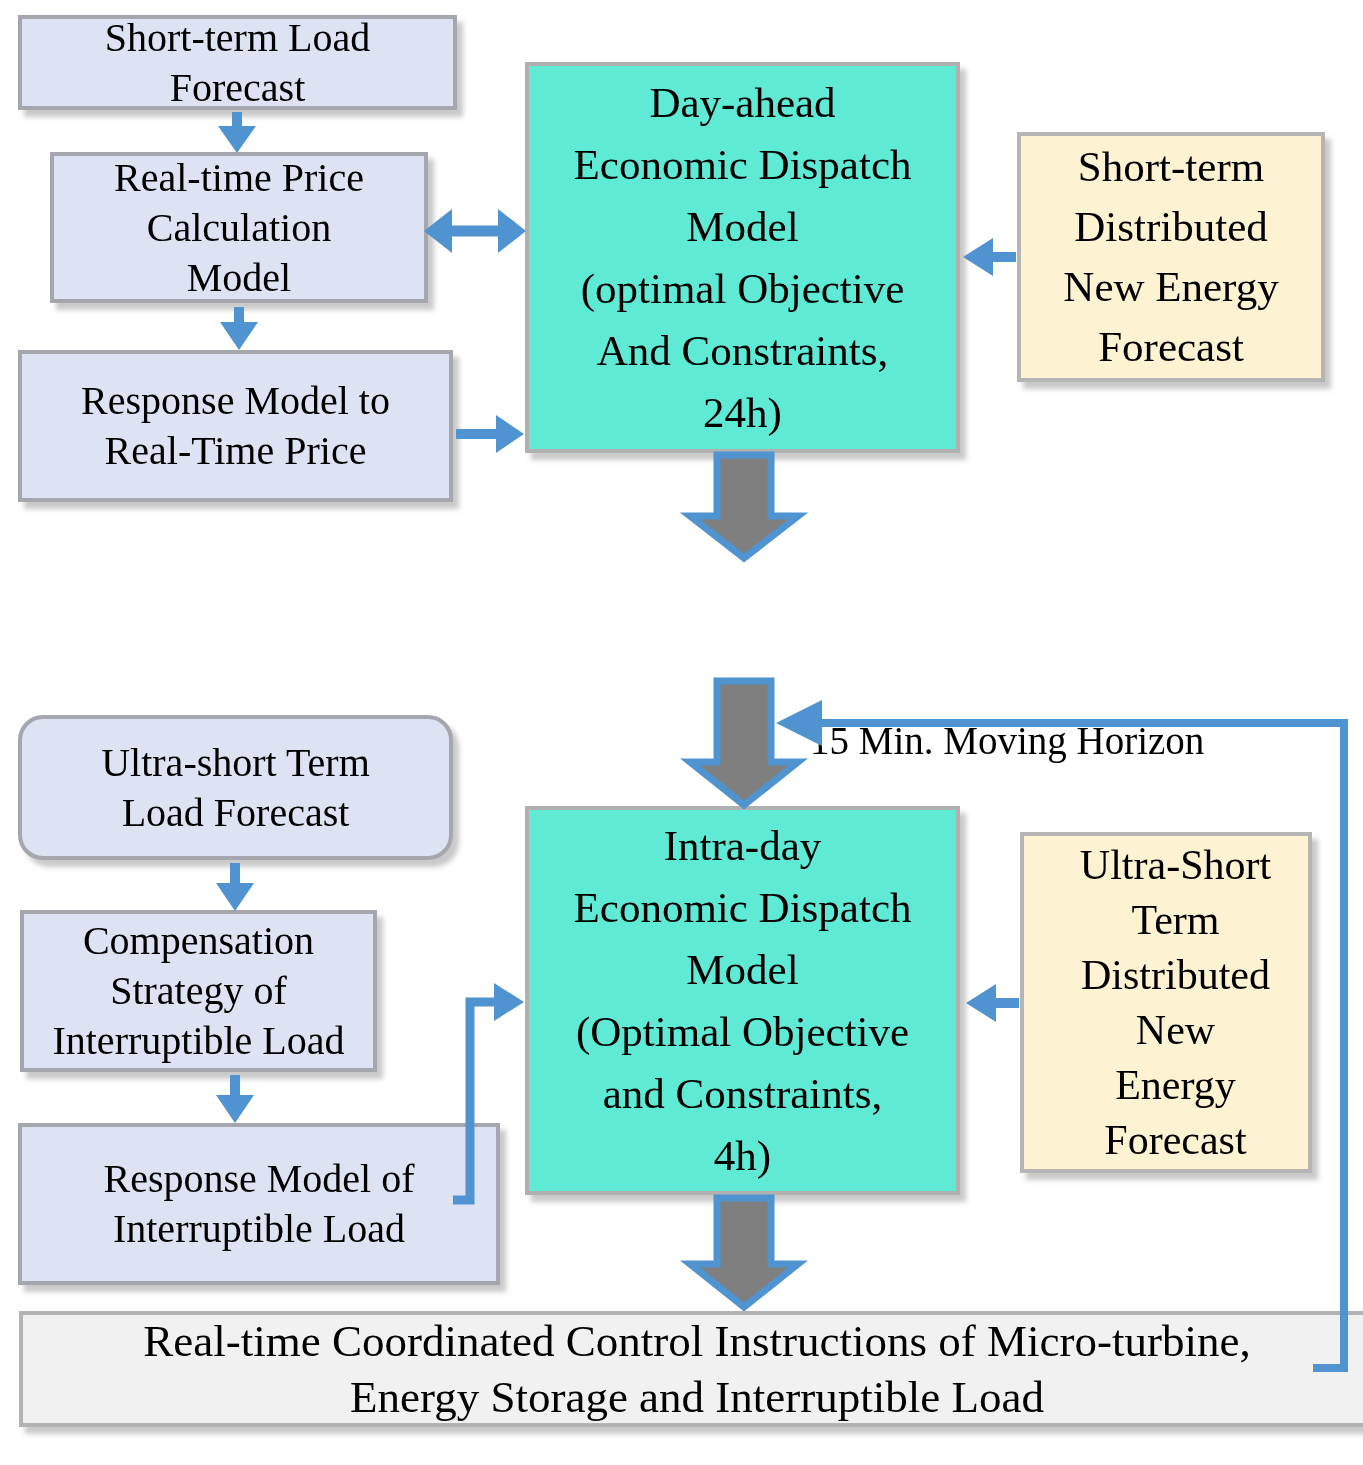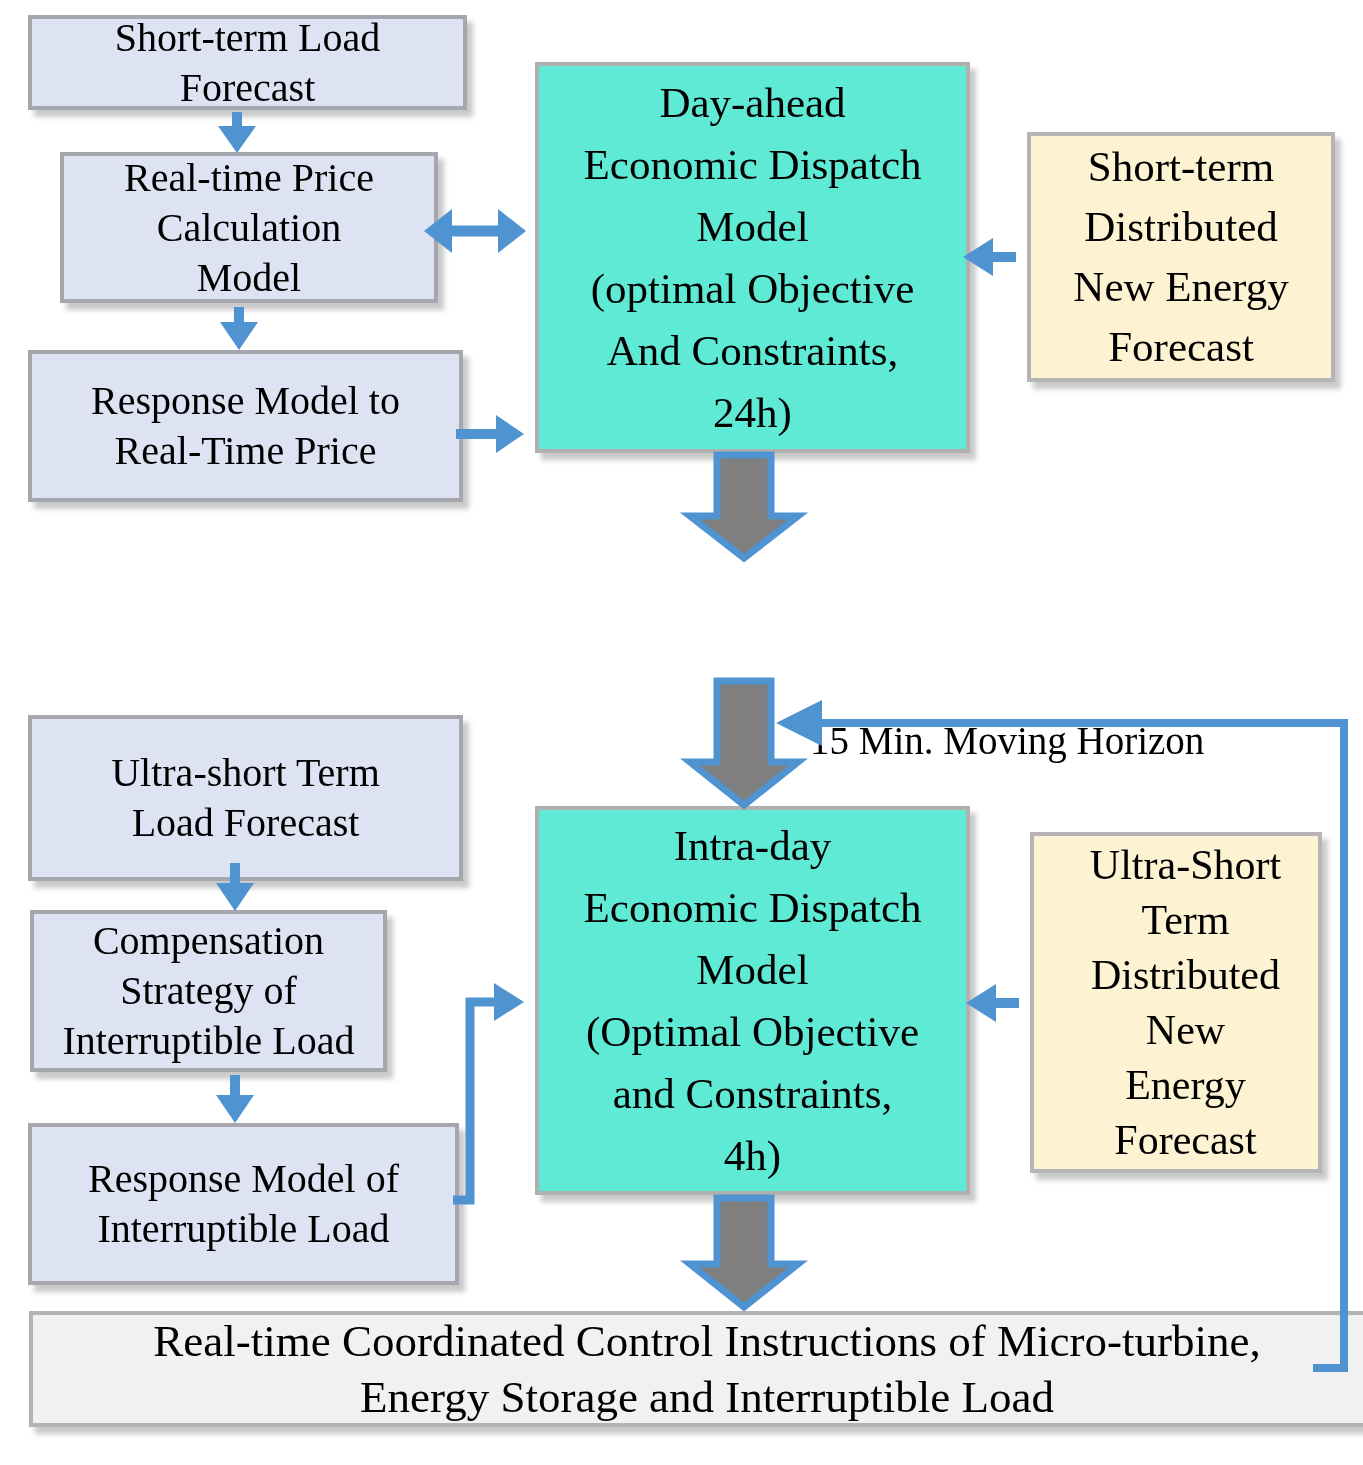--- a/index.html
+++ b/index.html
@@ -12,36 +12,35 @@
     overflow:hidden;
   }
   .box{
     position:absolute;
     box-sizing:border-box;
     display:flex;align-items:center;justify-content:center;
     text-align:center;
     white-space:pre-line;
     line-height:1.22;
     box-shadow:6px 7px 5px rgba(120,120,120,0.40);
-    margin-left:10px;
   }
   .lav{background:#dee3f3;border:4px solid #a6a6ae;font-size:40px;line-height:50px;}
   .blu{background:#5eead4;border:4px solid #b0b0b0;font-size:43px;line-height:62px;}
   .yel{background:#fdf2d2;border:4px solid #b5b5b5;font-size:43px;line-height:60px;}
   .band{background:#f1f1f1;border:4px solid #b3b3b3;font-size:45px;line-height:56px;}
   
   #box-stlf{left:18px;top:15px;width:439px;height:95px;}
   #box-rtpc{left:50px;top:152px;width:378px;height:151px;}
   #box-rmrtp{left:18px;top:350px;width:435px;height:152px;}
   #box-dayahead{left:525px;top:62px;width:435px;height:391px;}
   #box-stdnef{left:1017px;top:132px;width:308px;height:250px;}
   #band-coord{left:19px;top:560px;width:1294px;height:118px;}
-  #box-ustlf{left:18px;top:715px;width:435px;height:166px;}
+  #box-ustlf{left:18px;top:715px;width:435px;height:145px;border-radius:25px;}
   #box-comp{left:20px;top:910px;width:357px;height:162px;}
-  #box-rmil{left:18px;top:1123px;width:431px;height:162px;font-family:Liberation Serif, serif;}
+  #box-rmil{left:18px;top:1123px;width:482px;height:162px;font-family:Liberation Serif, serif;}
   #box-intraday{left:525px;top:806px;width:435px;height:389px;}
   #box-ustdnef{left:1020px;top:832px;width:292px;height:341px;font-size:42px;line-height:55px;padding-left:19px;}
   #band-control{left:19px;top:1311px;width:1356px;height:116px;}
   #label-horizon{
     position:absolute;left:810px;top:718px;width:520px;
     font-size:39px;text-align:left;white-space:nowrap;
   }
   #connectors{position:absolute;left:0;top:0;pointer-events:none;}
 </style>
 </head>

